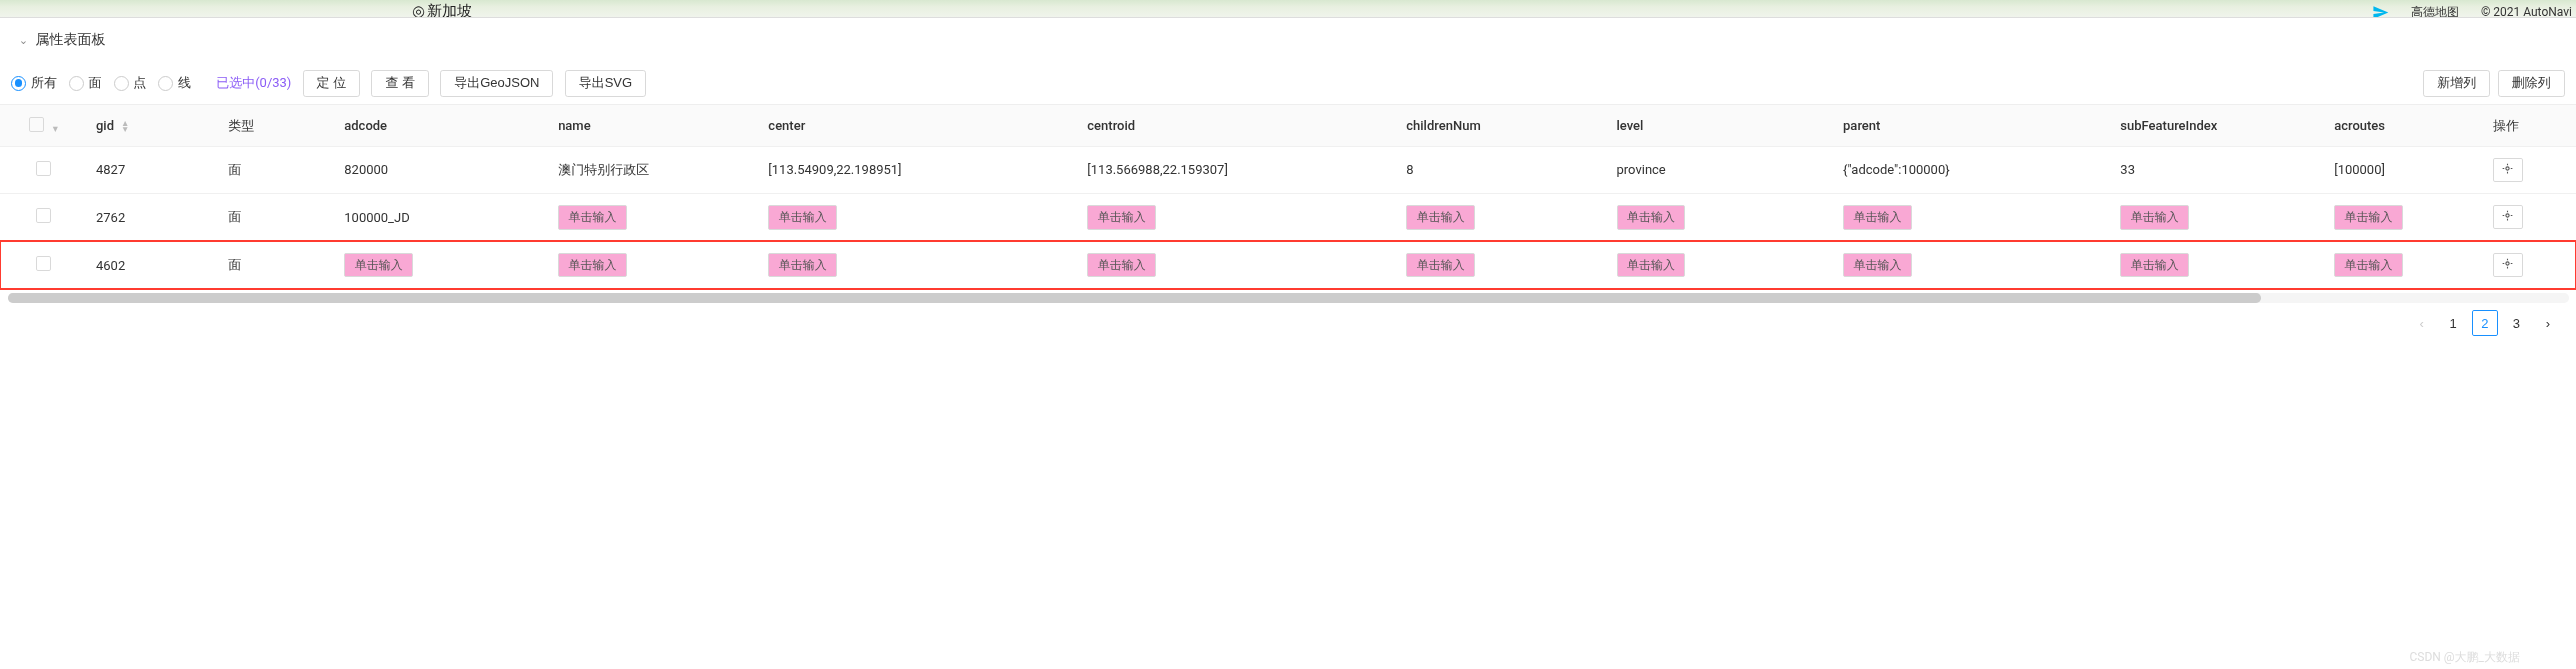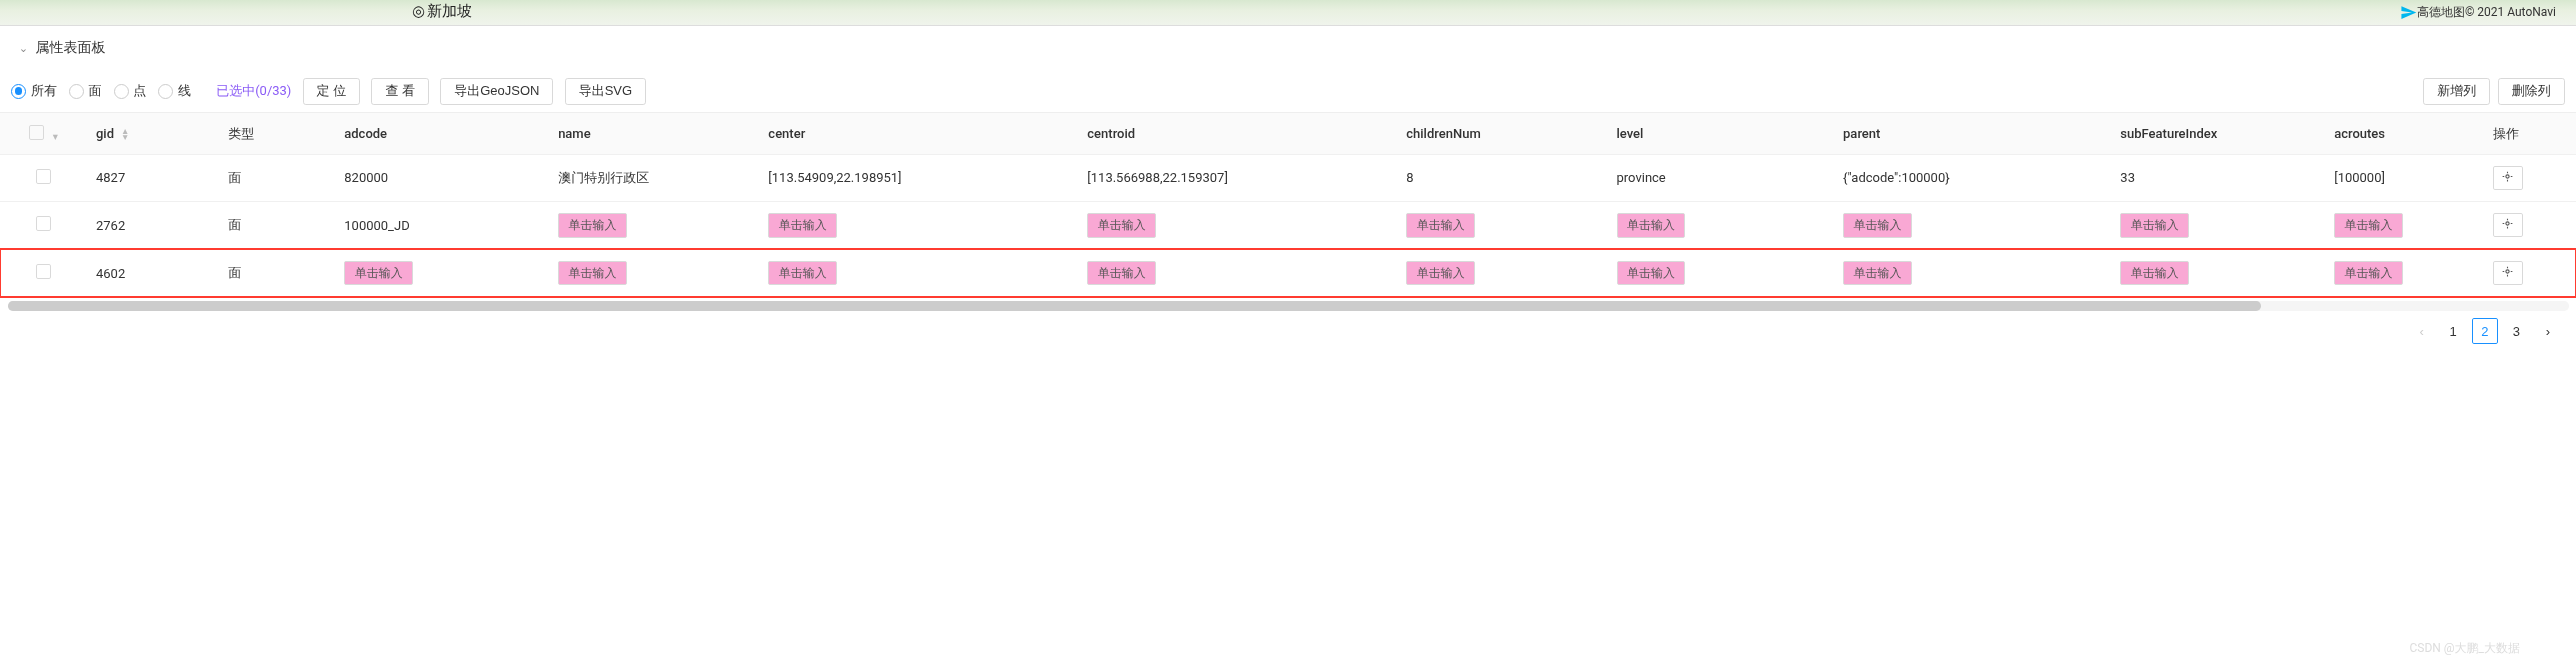--- a/index.html
+++ b/index.html
@@ -1,21 +1,21 @@
 <!DOCTYPE html>
 <html style="font-size:15px"><head>
   <meta charset="utf-8">
   <style>
     * { margin: 0; padding: 0; box-sizing: border-box; }
     body { font-family: -apple-system, BlinkMacSystemFont, "Segoe UI", Roboto, sans-serif; font-size: 13px; color: #333; background: #fff; }
     
-    .map-area { height: 26px; background: linear-gradient(to bottom, #d8e8d0 0%, #e8f0e0 40%, #f0f4ec 100%); position: relative; border-bottom: 0.9px solid #ddd; overflow: hidden; }
+    .map-area { height: 18px; background: linear-gradient(to bottom, #d8e8d0 0%, #e8f0e0 40%, #f0f4ec 100%); position: relative; border-bottom: 0.9px solid #ddd; overflow: hidden; }
     .map-label { position: absolute; left: 412px; top: 1.9px; font-size: 15px; color: #222; }
     .map-label::before { content: "◎"; margin-right: 1.9px; }
-    .map-attribution { position: absolute; right: 20px; top: 3.7px; font-size: 12px; color: #333; display: flex; align-items: center; gap: 0; }
+    .map-attribution { position: absolute; right: 4px; top: 3.7px; font-size: 12px; color: #333; display: flex; align-items: center; gap: 22px; }
     .map-attribution svg { width: 17px; height: 17px; }
     
     .panel-header { padding: 13px 18.7px; font-size: 14px; color: #333; display: flex; align-items: center; gap: 7.5px; }
     .panel-header .expand-icon { color: #888; font-size: 11.2px; }
     
     .toolbar { padding: 7.5px 11.2px; display: flex; align-items: center; gap: 7.5px; border-bottom: 0.9px solid #eee; }
     .toolbar-left { display: flex; align-items: center; gap: 11.2px; flex: 1; }
     .radio-group { display: flex; align-items: center; gap: 12px; }
     .radio-item { display: flex; align-items: center; gap: 4.7px; cursor: pointer; }
     .radio-circle { width: 15px; height: 15px; border: 0.9px solid #ccc; border-radius: 50%; display: flex; align-items: center; justify-content: center; }
@@ -38,21 +38,21 @@
     tr.highlighted { outline: 2.8px solid #ff3b30; outline-offset: -1.9px; }
     
     .scrollbar-track { height: 9.4px; background: #f5f5f5; position: relative; margin: 3.7px 7.5px 0 7.5px; border-radius: 4.7px; }
     .scrollbar-thumb { position: absolute; left: 0; width: 88%; height: 100%; background: #ccc; border-radius: 4.7px; }
     
     .pagination { display: flex; justify-content: flex-end; align-items: center; padding: 7.5px 15px; gap: 5.6px; }
     .page-btn { width: 26px; height: 26px; border: 0.9px solid transparent; background: #fff; cursor: pointer; font-size: 13px; color: #333; display: flex; align-items: center; justify-content: center; }
     .page-btn.disabled { color: #ccc; cursor: not-allowed; }
     .page-btn.active { border-color: #1890ff; color: #1890ff; border-radius: 1.9px; }
     
-    .watermark { position: absolute; right: 56px; bottom: 12px; color: #ddd; font-size: 12px; pointer-events: none; }
+    .watermark { position: absolute; right: 56px; bottom: 3px; color: #ddd; font-size: 12px; pointer-events: none; }
     
     .col-checkbox { width: 39px; }
     .col-gid { width: 73px; }
     .col-type { width: 64px; }
     .col-adcode { width: 118px; }
     .col-name { width: 116px; }
     .col-center { width: 176px; }
     .col-centroid { width: 176px; }
     .col-children { width: 116px; }
     .col-level { width: 125px; }

